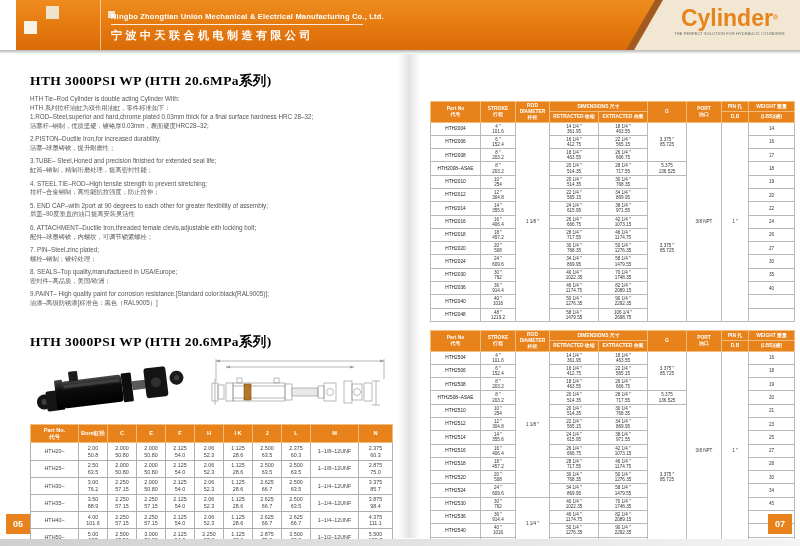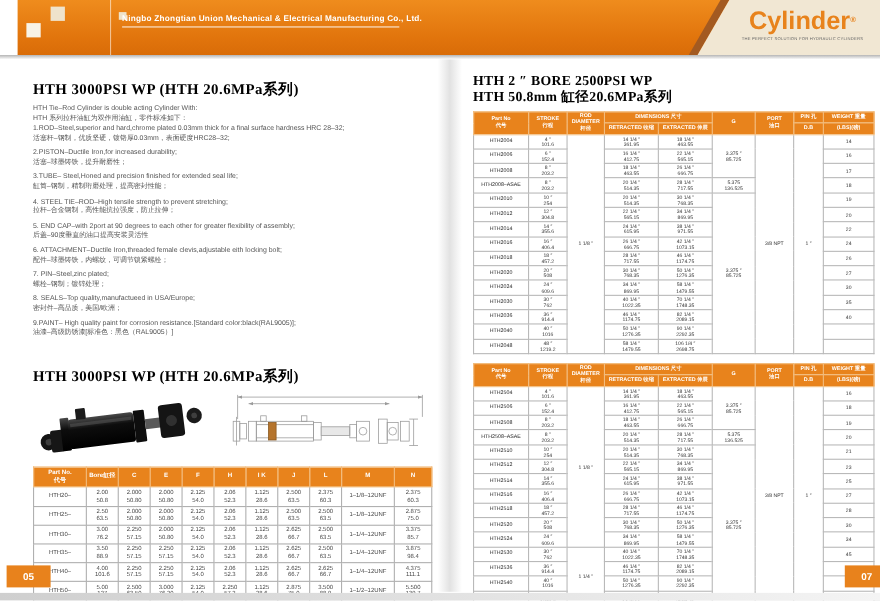--- a/index.html
+++ b/index.html
@@ -23,21 +23,21 @@
   .logo-content{position:absolute;right:14px;top:7px;width:145px;text-align:center;}
   .brand{font-size:23px;font-weight:bold;color:#e8831c;line-height:1;}
   .brand-reg{font-size:7px;font-weight:bold;color:#e8831c;vertical-align:super;}
   .tagline{font-size:3.8px;color:#666;letter-spacing:.2px;margin-top:2px;}
   .header-shadow{position:absolute;left:0;top:50px;width:800px;height:4px;
                  background:linear-gradient(180deg,#b5b5b5,#ffffff);}
   .gutter{position:absolute;left:398px;top:54px;width:22px;height:484px;
           background:linear-gradient(90deg,#ffffff,#e2e2e2 50%,#ffffff);}
   .bottom-strip{position:absolute;left:0;bottom:0;width:800px;height:7px;
                 background:linear-gradient(90deg,#cfcfcf,#f4f4f4);}
-  .page-num{position:absolute;width:40px;height:20px;background:#e8821c;color:#fff;
+  .page-num{position:absolute;width:24px;height:20px;background:#e8821c;color:#fff;
             font-size:9px;font-weight:bold;display:flex;align-items:center;justify-content:center;}
   .pn-left{left:6px;top:514px;}
   .pn-right{left:768px;top:514px;}
   
   .serif-title{position:absolute;font-family:"Liberation Serif","DejaVu Serif",serif;
                font-weight:700;color:#000;}
   .lp-title1{left:30px;top:72px;font-size:13.5px;letter-spacing:.4px;}
   .lp-intro{position:absolute;left:30px;top:94px;width:360px;font-size:6.3px;color:#555;line-height:1.45;}
   .lp-features{position:absolute;left:30px;top:113px;width:362px;}
   .feature{margin-bottom:4.8px;}
@@ -71,20 +71,21 @@
 <div class="sheet">
 
   <div class="top-header">
     <div class="hsq1"></div>
     <div class="hsq2"></div>
     <div class="hline"></div>
     <div class="hsq3"></div>
     <div class="company">
       <div class="company-en">Ningbo Zhongtian Union Mechanical &amp; Electrical Manufacturing Co., Ltd.</div>
       <div class="company-underline"></div>
+      <div class="company-cn">宁波中天联合机电制造有限公司</div>
     </div>
     <div class="logo-stripe"></div>
     <div class="logo-panel"></div>
     <div class="logo-content">
       <span class="brand">Cylinder</span><span class="brand-reg">®</span>
       <div class="tagline">THE PERFECT SOLUTION FOR HYDRAULIC CYLINDERS</div>
     </div>
   </div>
   <div class="header-shadow"></div>
   <div class="gutter"></div>
@@ -461,24 +462,20 @@
           </td>
           <td>1–1/2–12UNF</td>
           <td>
             <div>5.500</div>
             <div>139.7</div>
           </td>
         </tr>
       </tbody>
   </table>
 
-  <div class="rp-title rp-title1">
-    <div>HTH 2 ″ BORE 2500PSI WP</div>
-    <div>HTH 50.8mm 缸径20.6MPa系列</div>
-  </div>
 
   <table class="spec-table rp-table1">
     <colgroup>
       <col style="width:50px">
         <col style="width:35px">
         <col style="width:34px">
         <col style="width:49px">
       <col style="width:49px">
         <col style="width:39px">
         <col style="width:35px">

